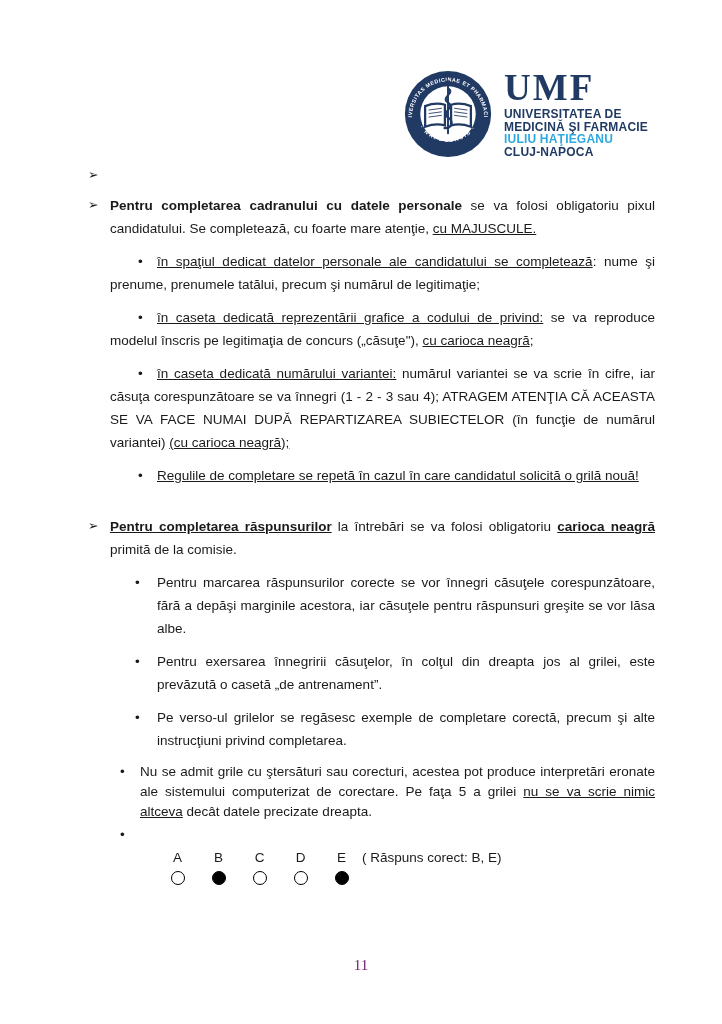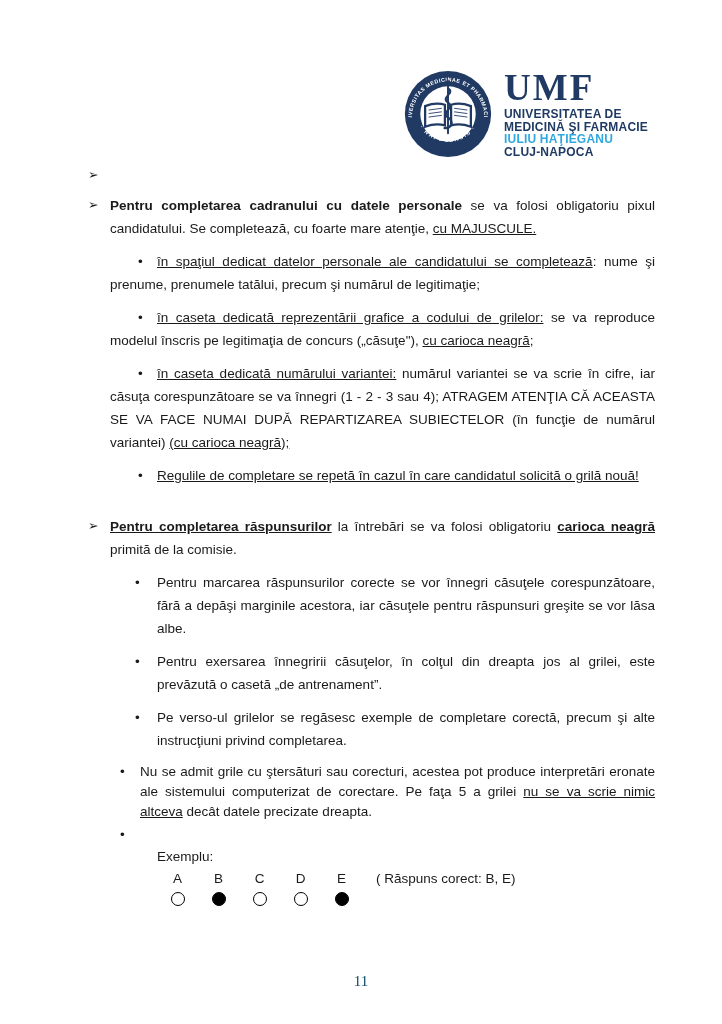--- a/index.html
+++ b/index.html
@@ -47,28 +47,28 @@
   .gap-before{margin-top:28px;}
   .b{font-weight:bold;}
   .u{text-decoration:underline;}
 
   
   .example{margin-left:69px;margin-top:1px;}
   .ex-label{line-height:18px;margin-bottom:3px;}
   .ex-row{display:flex;align-items:center;line-height:20px;}
   .ex-cells{display:flex;}
   .ex-cell{width:41px;display:flex;justify-content:center;align-items:center;}
-  .ex-note{margin-left:14px;white-space:nowrap;}
+  .ex-note{white-space:nowrap;}
   .mark{display:inline-block;width:12px;height:12px;border:1.6px solid #000;border-radius:50%;background:#fff;box-sizing:content-box;}
   .mark.filled{background:#000;}
   .marks-row{margin-top:3px;}
 
   .page-num{
-    position:absolute;left:0;right:0;bottom:34px;text-align:center;
-    font-family:"Liberation Serif","DejaVu Serif",serif;font-size:15px;color:#0c4a6e;
+    position:absolute;left:0;right:0;bottom:50px;text-align:center;
+    font-family:"Liberation Serif","DejaVu Serif",serif;font-size:15px;color:#701a75;
   }
 </style>
 </head>
 <body>
 
 <div class="page">
 
   <div class="logo">
     <svg class="seal" viewBox="0 0 100 100">
       <defs>
@@ -101,33 +101,32 @@
       <div class="logo-line accent">IULIU HAŢIEGANU</div>
       <div class="logo-line">CLUJ-NAPOCA</div>
     </div>
   </div>
 
   <div class="content">
     <div>
         <div class="p p-arrow"><span class="marker">➢</span></div>
         <div class="p p-arrow"><span class="marker">➢</span><span><span class="b">Pentru completarea cadranului cu datele personale</span><span> se va folosi obligatoriu pixul candidatului. Se completează, cu foarte mare atenţie, </span><span class="u">cu MAJUSCULE.</span></span></div>
         <div class="p p-bullet2"><span class="marker">•</span><span><span class="u">în spaţiul dedicat datelor personale ale candidatului se completează</span><span>: nume şi prenume, prenumele tatălui, precum şi numărul de legitimaţie;</span></span></div>
-        <div class="p p-bullet2"><span class="marker">•</span><span><span class="u">în caseta dedicată reprezentării grafice a codului de grilelor:</span><span> se va reproduce modelul înscris pe legitimaţia de concurs („căsuţe"), </span><span class="u">cu carioca neagră</span><span>;</span></span></div>
+        <div class="p p-bullet2"><span class="marker">•</span><span><span class="u">în caseta dedicată reprezentării grafice a codului de privind:</span><span> se va reproduce modelul înscris pe legitimaţia de concurs („căsuţe"), </span><span class="u">cu carioca neagră</span><span>;</span></span></div>
         <div class="p p-bullet2"><span class="marker">•</span><span><span class="u">în caseta dedicată numărului variantei:</span><span> numărul variantei se va scrie în cifre, iar căsuţa corespunzătoare se va înnegri (1 - 2 - 3 sau 4); ATRAGEM ATENŢIA CĂ ACEASTA SE VA FACE NUMAI DUPĂ REPARTIZAREA SUBIECTELOR (în funcţie de numărul variantei) </span><span class="u">(cu carioca neagră);</span></span></div>
         <div class="p p-bullet2"><span class="marker">•</span><span><span class="u">Regulile de completare se repetă în cazul în care candidatul solicită o grilă nouă!</span></span></div>
         <div class="p p-arrow gap-before"><span class="marker">➢</span><span><span class="b u">Pentru completarea răspunsurilor</span><span> la întrebări se va folosi obligatoriu </span><span class="b u">carioca neagră</span><span> primită de la comisie.</span></span></div>
         <div class="p p-bullet3"><span class="marker">•</span><span><span>Pentru marcarea răspunsurilor corecte se vor înnegri căsuţele corespunzătoare, fără a depăşi marginile acestora, iar căsuţele pentru răspunsuri greşite se vor lăsa albe.</span></span></div>
         <div class="p p-bullet3"><span class="marker">•</span><span><span>Pentru exersarea înnegririi căsuţelor, în colţul din dreapta jos al grilei, este prevăzută o casetă „de antrenament”.</span></span></div>
         <div class="p p-bullet3"><span class="marker">•</span><span><span>Pe verso-ul grilelor se regăsesc exemple de completare corectă, precum şi alte instrucţiuni privind completarea.</span></span></div>
         <div class="p p-bullet3t"><span class="marker">•</span><span><span>Nu se admit grile cu ştersături sau corecturi, acestea pot produce interpretări eronate ale sistemului computerizat de corectare. Pe faţa 5 a grilei </span><span class="u">nu se va scrie nimic altceva</span><span> decât datele precizate dreapta.</span></span></div>
         <div class="p p-bullet3t"><span class="marker">•</span><span></span></div>
       </div>
 
     <div class="example">
-      <div class="ex-label">Exemplu:</div>
       <div class="ex-row">
         <span class="ex-cells">
             <span class="ex-cell">A</span>
             <span class="ex-cell">B</span>
             <span class="ex-cell">C</span>
             <span class="ex-cell">D</span>
             <span class="ex-cell">E</span>
           </span>
         <span class="ex-note">( Răspuns corect: B, E)</span>
       </div>

